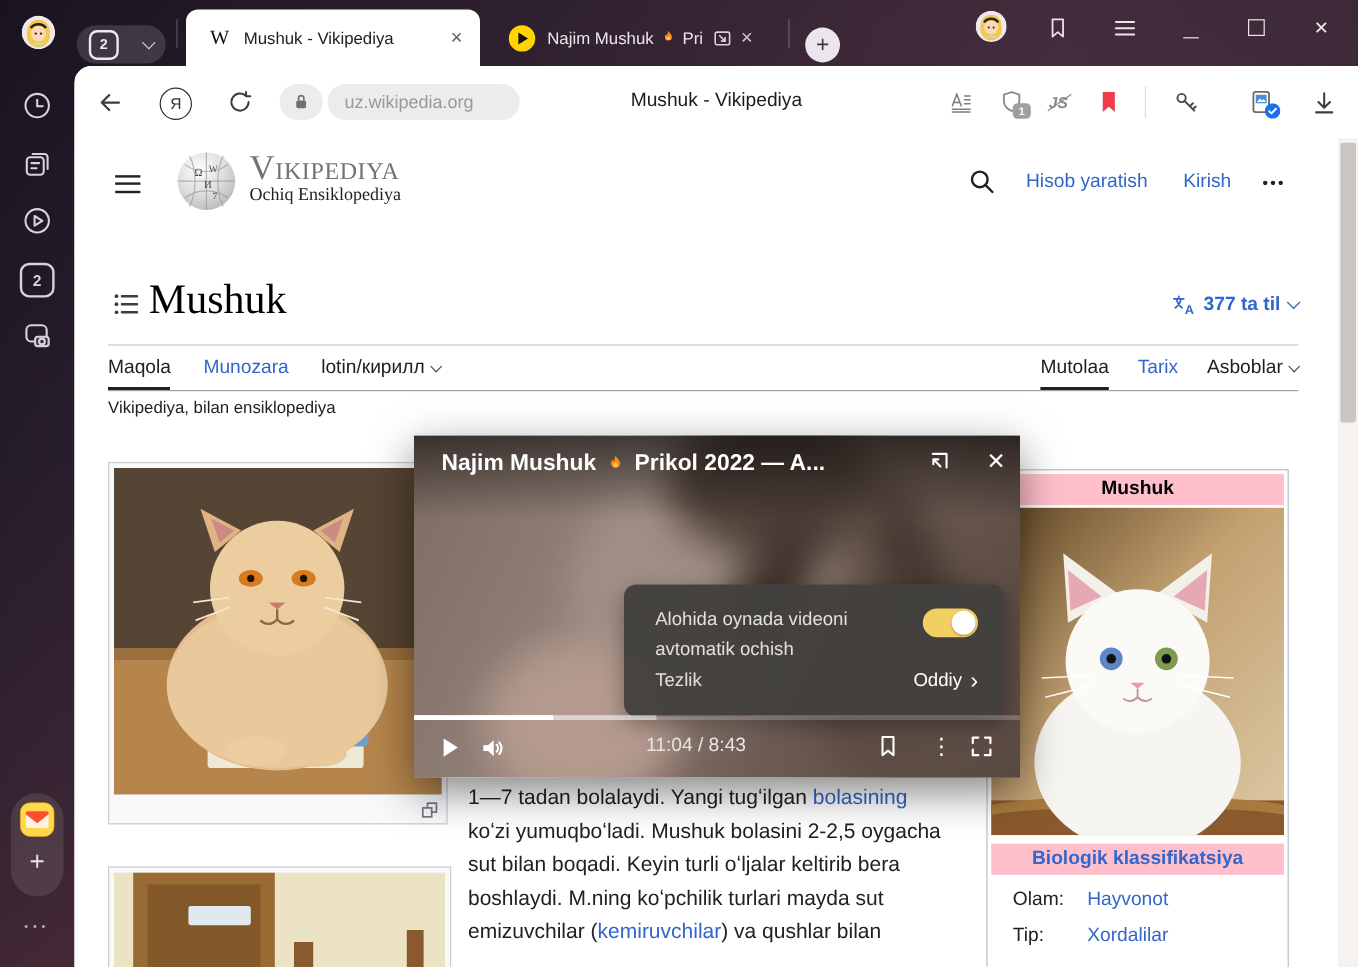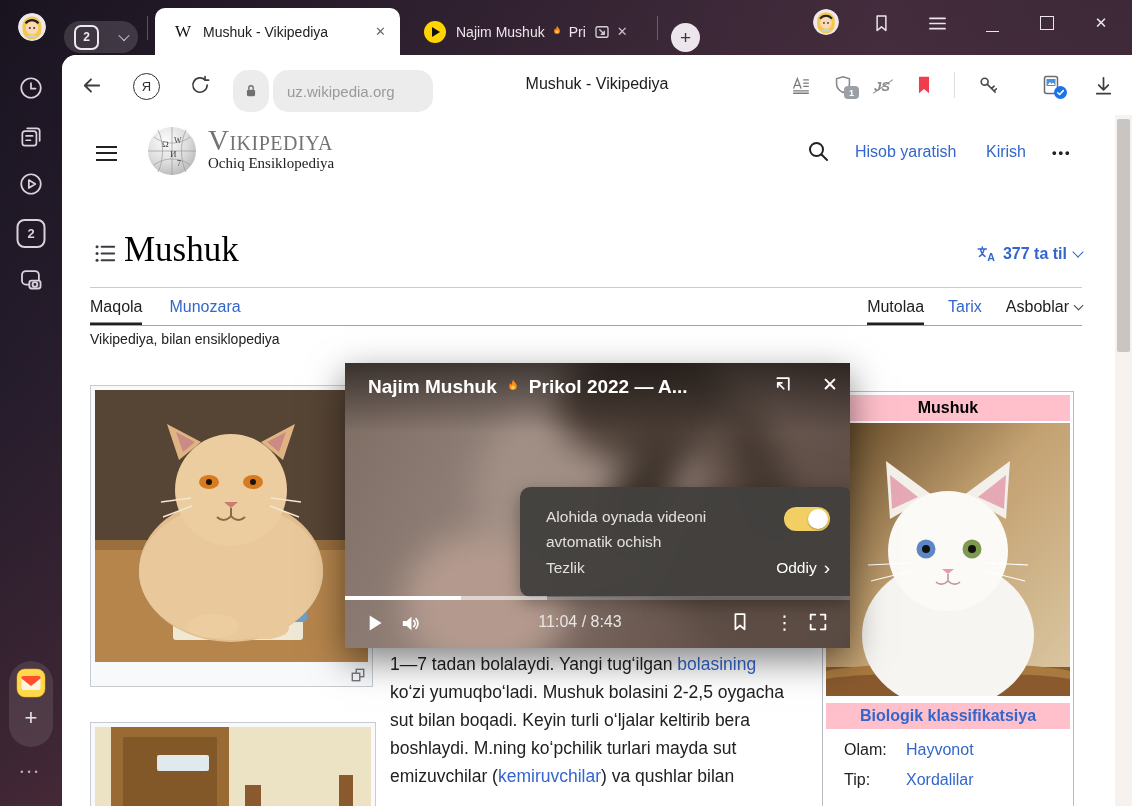--- a/index.html
+++ b/index.html
@@ -38,21 +38,21 @@
   .sq2{width:25px;height:25px;border:2px solid #d9d2dc;border-radius:8px;display:flex;align-items:center;justify-content:center;font-size:13px;font-weight:bold;color:#d9d2dc;}
   .sb-pill{position:absolute;left:9px;top:606px;width:44px;height:86px;background:rgba(255,255,255,.10);border-radius:22px;}
   .mailic{position:absolute;left:7px;top:7px;width:30px;height:30px;}
   .sb-plus{position:absolute;left:0;right:0;top:44px;text-align:center;color:#e8e2e8;font-size:22px;font-weight:300;}
   .sb-dots{position:absolute;left:0;right:0;top:712px;text-align:center;color:#b9b0bc;font-size:9px;letter-spacing:4px;}
   
   .content{position:absolute;left:62px;top:55px;right:0;bottom:0;background:#fff;border-top-left-radius:14px;overflow:hidden;}
   .toolbar{position:absolute;left:0;top:0;right:0;height:60px;background:#fff;border-top-left-radius:14px;}
   .tb-ic{position:absolute;top:19px;color:#3d3d3d;}
   .ya-circ{width:25px;height:25px;border:1.6px solid #2f2f2f;border-radius:50%;display:flex;align-items:center;justify-content:center;font-size:13px;color:#2f2f2f;}
-  .pill{position:absolute;top:15px;height:42px;background:#ececec;border-radius:15px;display:flex;align-items:center;}
+  .pill{position:absolute;top:15px;height:30px;background:#ececec;border-radius:15px;display:flex;align-items:center;}
   .urltxt{font-size:15px;color:#9a9a9a;padding:0 14px;}
   .tb-title{position:absolute;left:300px;right:300px;top:20px;text-align:center;font-size:16px;color:#1c1c1c;white-space:nowrap;}
   .tb-div2{position:absolute;top:17px;width:1px;height:26px;background:#dedede;}
   .shield-badge{position:absolute;right:-5px;bottom:-3px;width:15px;height:13px;background:#9aa0a6;border-radius:4px;color:#fff;font-size:9px;font-weight:bold;display:flex;align-items:center;justify-content:center;}
   .jswrap{position:relative;font-style:italic;font-size:13px;color:#8a8a8a;font-weight:bold;}
   .jswrap::after{content:"";position:absolute;left:-3px;top:7px;width:24px;border-top:1.6px solid #8a8a8a;transform:rotate(-35deg);}
   
   .page{position:absolute;left:0;top:60px;right:0;bottom:0;background:#fff;color:#202122;}
   .serif{font-family:"Liberation Serif","DejaVu Serif",serif;}
   .link{color:#3366cc;text-decoration:none;cursor:pointer;}
@@ -80,21 +80,21 @@
   .ib-row{display:flex;padding:6px 10px 6px 18px;}
   .ib-lbl{width:62px;}
   .scrolltrack{position:absolute;right:0;top:0;width:17px;bottom:0;background:#f5f2f0;}
   .scrollthumb{position:absolute;left:2px;right:2px;top:4px;height:233px;background:#c9c5c2;border-radius:2px;}
   
   .pip{position:absolute;left:345px;top:363px;width:505px;height:285px;background:linear-gradient(115deg,#7d6c62 0%,#93827a 35%,#6e5c54 65%,#55463f 100%);box-shadow:0 12px 34px rgba(0,0,0,.5);overflow:hidden;z-index:40;}
   .blob{position:absolute;border-radius:50%;filter:blur(16px);}
   .pip-top{position:absolute;left:0;top:0;right:0;height:70px;background:linear-gradient(rgba(0,0,0,.55),rgba(0,0,0,0));}
   .pip-title{position:absolute;left:23px;top:13px;font-size:19px;font-weight:bold;color:#fff;display:flex;align-items:center;gap:7px;white-space:nowrap;}
   .pip-close{position:absolute;top:10px;right:12px;color:#fff;font-size:19px;}
-  .panel{position:absolute;left:175px;top:124px;width:317px;height:110px;background:rgba(66,64,62,.97);border-radius:10px;color:#e3dfdb;font-size:15.5px;box-shadow:0 6px 18px rgba(0,0,0,.35);padding-left:15px;}
+  .panel{position:absolute;left:175px;top:124px;width:317px;height:110px;background:rgba(66,64,62,.97);border-radius:10px;color:#e3dfdb;font-size:15.5px;box-shadow:0 6px 18px rgba(0,0,0,.35);}
   .toggle{position:absolute;right:22px;top:20px;width:46px;height:24px;border-radius:12px;background:#f2cf63;}
   .knob{position:absolute;right:2px;top:2px;width:20px;height:20px;border-radius:50%;background:#fff;box-shadow:0 1px 2px rgba(0,0,0,.3);}
   .speedrow{position:absolute;left:26px;right:22px;top:72px;display:flex;justify-content:space-between;align-items:center;}
   .chevR{font-size:19px;line-height:14px;margin-left:7px;}
   .pbar{position:absolute;left:0;right:0;top:233px;height:4px;background:rgba(255,255,255,.22);}
   .pbar .buf{position:absolute;left:0;top:0;bottom:0;width:40%;background:rgba(255,255,255,.45);}
   .pbar .played{position:absolute;left:0;top:0;bottom:0;width:23%;background:#fff;}
   .pc{position:absolute;top:247px;color:#fff;}
   .pip-time{position:absolute;left:150px;top:250px;width:170px;text-align:center;font-size:16px;color:#e9e5e2;}
   .vdots{font-size:19px;color:#fff;line-height:20px;}
@@ -364,20 +364,24 @@
         <span>377 ta til</span>
         <span class="chevB"></span>
       </div>
 
       <div class="hr1"></div>
 
       <div class="wtabs">
         <div class="grp" style="left:0;">
           <span class="wtab on">Maqola</span>
           <span class="wtab link">Munozara</span>
+          <span class="wtab">
+              <span>lotin/кирилл</span>
+              <span class="chevD"></span>
+            </span>
         </div>
         <div class="grp" style="right:0;gap:24px;">
           <span class="wtab on">Mutolaa</span>
           <span class="wtab link">Tarix</span>
           <span class="wtab">
               <span>Asboblar</span>
               <span class="chevD"></span>
             </span>
         </div>
       </div>

